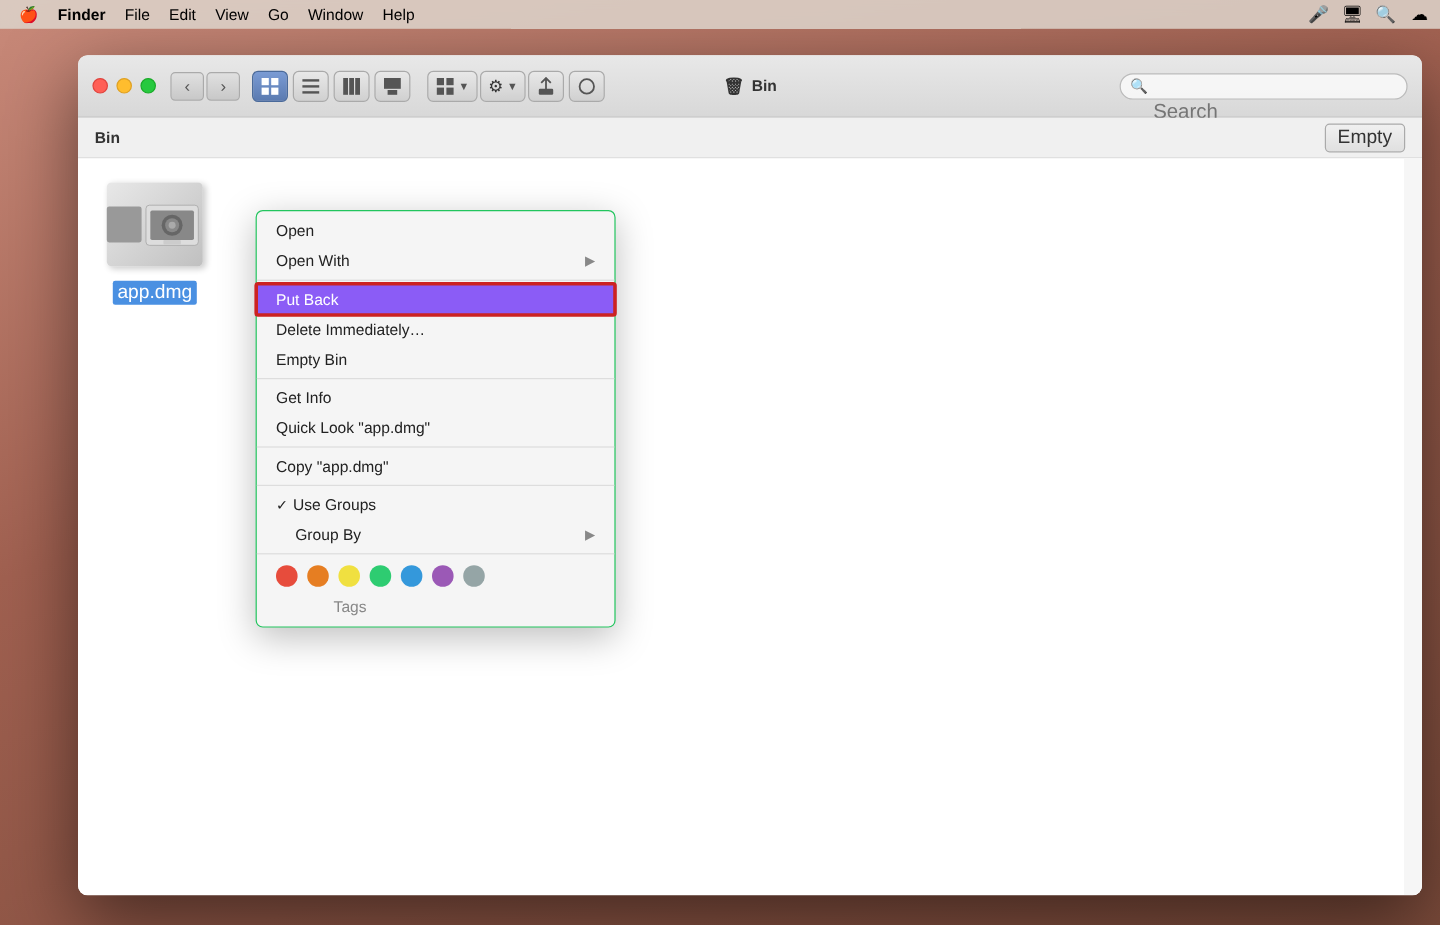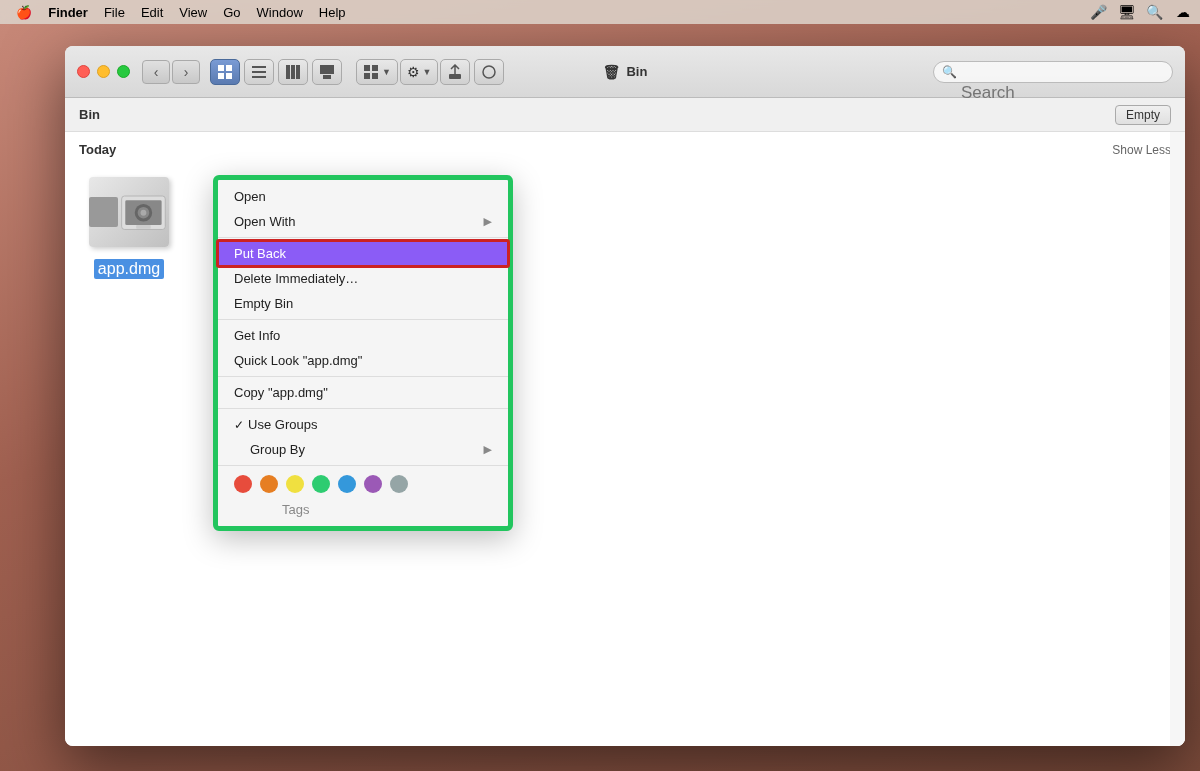--- a/index.html
+++ b/index.html
@@ -204,21 +204,21 @@
     .breadcrumb-text {
       font-size: 13px;
       font-weight: 600;
       color: #333;
     }
     .empty-btn {
       background: linear-gradient(to bottom, #f0f0f0, #e0e0e0);
       border: 1px solid #aaa;
       border-radius: 4px;
       padding: 2px 10px;
-      font-size: 12px;
+      font-size: 16px;
       color: #333;
       cursor: pointer;
     }
 
     .file-area {
       flex: 1;
       background: white;
       padding: 10px 14px;
       position: relative;
       overflow: hidden;
@@ -289,21 +289,21 @@
       white-space: nowrap;
     }
 
     
     .context-menu {
       position: absolute;
       top: 43px;
       left: 148px;
       width: 300px;
       background: #f5f5f5;
-      border: 5px solid #22c55e;
+      border: 1px solid #22c55e;
       border-radius: 6px;
       box-shadow: 0 8px 30px rgba(0,0,0,0.25);
       z-index: 200;
       padding: 4px 0;
       font-size: 13px;
     }
     .cm-item {
       padding: 5px 16px;
       display: flex;
       align-items: center;
@@ -478,24 +478,20 @@
 
   <div class="content-area">
 
     <div class="breadcrumb-bar">
       <span class="breadcrumb-text">Bin</span>
       <button class="empty-btn">Empty</button>
     </div>
 
     <div class="file-area">
 
-      <div class="section-header">
-        <span class="section-title">Today</span>
-        <span class="show-less-btn">Show Less</span>
-      </div>
 
       <div class="file-icon-container">
         <div class="file-icon">
           <div class="dmg-icon">
 
             <svg width="70" height="60" viewBox="0 0 70 60">
               <rect x="5" y="8" width="60" height="46" rx="4" fill="#ddd" stroke="#aaa" stroke-width="1"></rect>
               <rect x="10" y="14" width="50" height="34" rx="2" fill="#888"></rect>
               <rect x="25" y="48" width="20" height="5" rx="1" fill="#ccc"></rect>
               <circle cx="35" cy="31" r="12" fill="#666"></circle>

